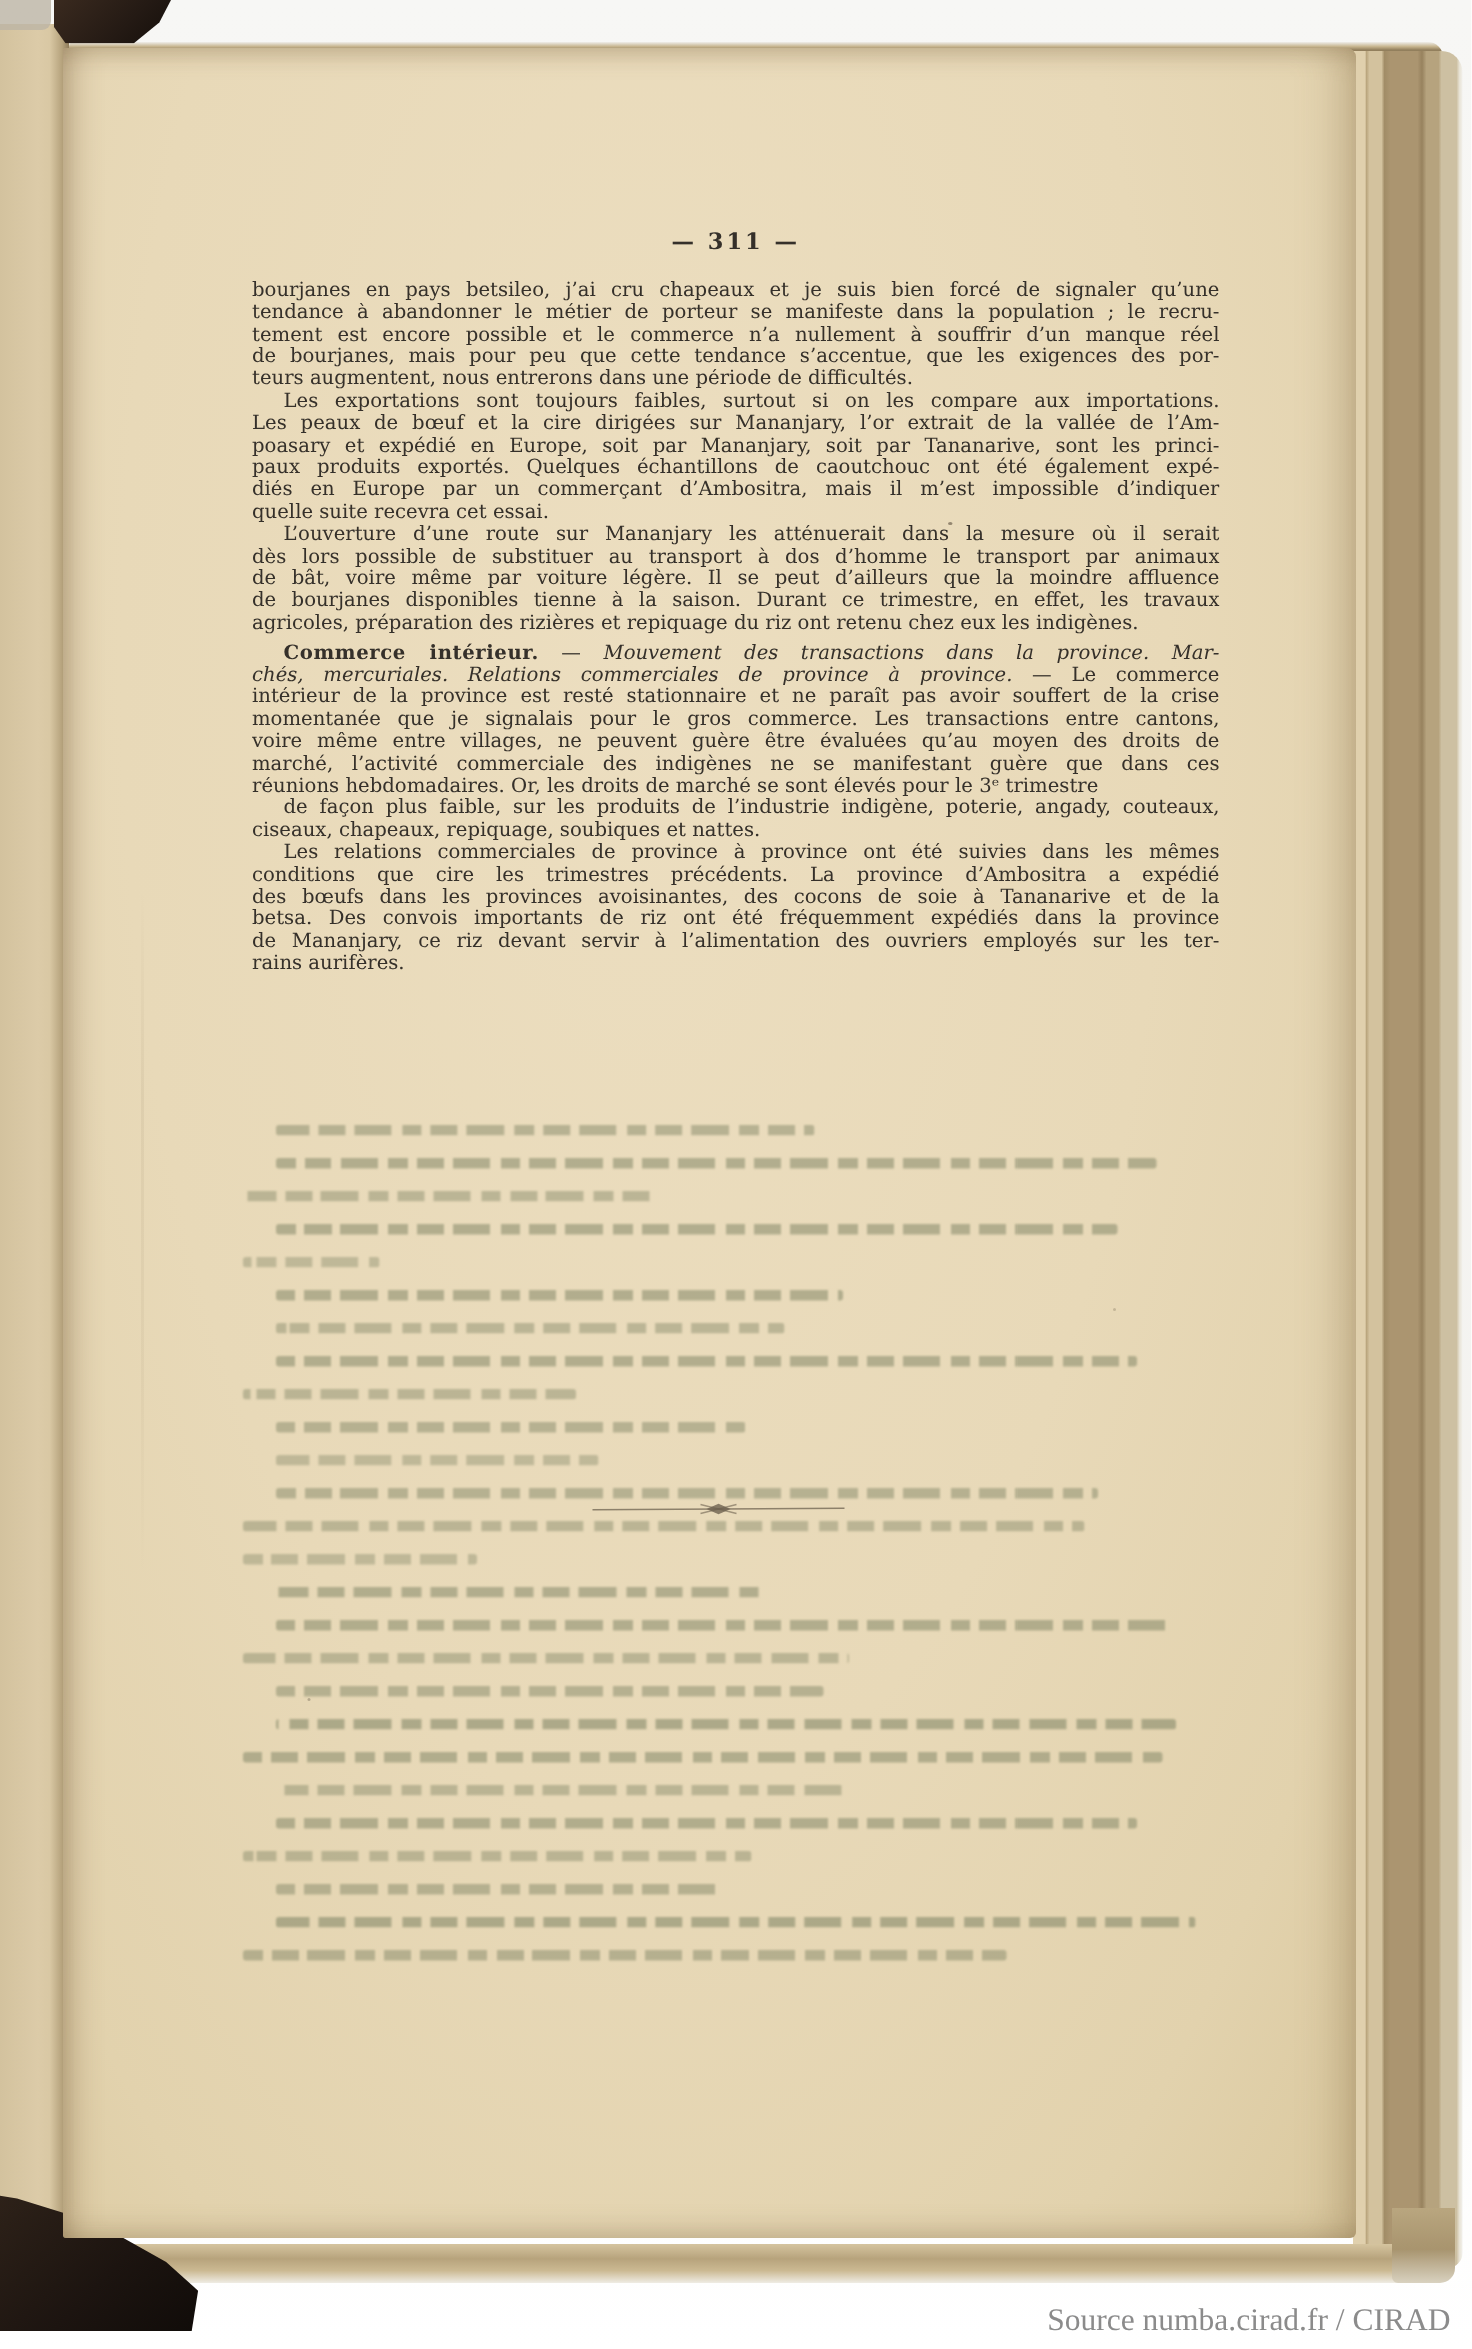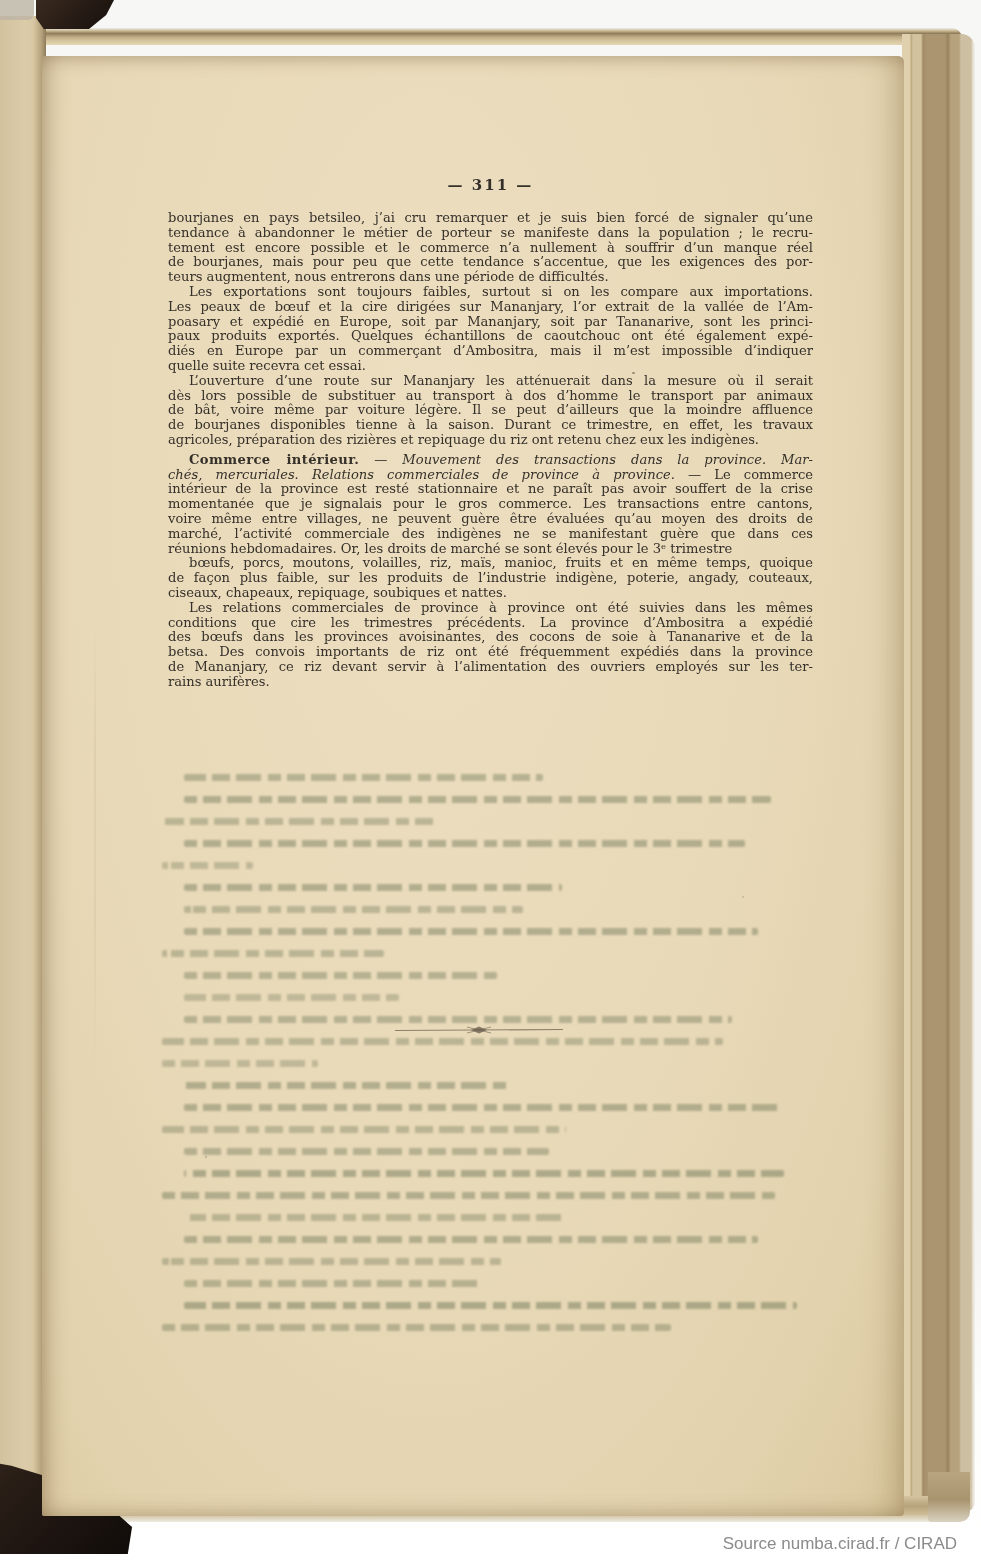--- a/index.html
+++ b/index.html
@@ -52,21 +52,21 @@
     background:linear-gradient(135deg,#3a2a1f 0%,#241a14 60%,#150f0b 100%);
     clip-path:polygon(0 0,100% 0,90% 52%,68% 100%,10% 100%,0 62%);
   }
   .spine-bottom{
     position:absolute;left:0;top:1458px;width:142px;height:96px;
     background:linear-gradient(135deg,#2e2219 0%,#1c1410 55%,#0f0b08 100%);
     clip-path:polygon(0 6%,8% 8%,30% 18%,55% 33%,78% 52%,93% 72%,90% 100%,0 100%);
   }
   
   .page{
-    position:absolute;left:42px;top:56px;width:862px;height:1460px;
+    position:absolute;left:42px;top:32px;width:862px;height:1460px;
     background:radial-gradient(ellipse at 45% 28%,#ecdec0 0%,#e8d9b8 52%,#e2d2ad 82%,#dac89e 100%);
     border-radius:2px 6px 4px 2px;
     box-shadow:inset 18px 0 22px -14px rgba(110,85,50,.45),
                inset -26px 0 30px -18px rgba(130,105,65,.40),
                inset 0 14px 18px -12px rgba(120,95,60,.35),
                inset 0 -16px 20px -14px rgba(120,95,60,.30);
     text-decoration:underline;
   }
   .crease{
     position:absolute;left:52px;top:560px;width:2px;height:460px;
@@ -104,23 +104,23 @@
       var(--ghost,#8e9070) 43px 68px,transparent 68px 75px);
     filter:blur(0.8px);
   }
   .gline:nth-child(odd){background-position:9px 0;}
   
   .divider{
     position:absolute;left:351px;top:966px;width:172px;height:16px;
   }
   
   .watermark{
-    position:absolute;right:24px;top:1534px;
-    font-family:Liberation Sans, sans-serif;
-    font-size:17px;color:var(--watermark,#8b8b8b);
+    position:absolute;right:14px;top:1534px;
+    font-family:Liberation Serif, serif;
+    font-size:21px;color:var(--watermark,#8b8b8b);
   }
 </style>
 </head>
 <body>
 
 <div class="scene">
 
   <div class="edge-top"></div>
   <div class="edge-right"></div>
   <div class="edge-bottom"></div>
@@ -170,21 +170,21 @@
       <path d="M78 8 L86 4.5 L94 8 L86 11.5 Z" fill="#6e6250" opacity="0.8"></path>
       <line x1="74" y1="5" x2="98" y2="11" stroke="#6e6250" stroke-width="1" opacity="0.6"></line>
       <line x1="74" y1="11" x2="98" y2="5" stroke="#6e6250" stroke-width="1" opacity="0.6"></line>
     </svg>
 
     <div class="folio">— 311 —</div>
 
     <div class="textblock">
 
       <div class="para simple">
-          <div class="tline">bourjanes en pays betsileo, j’ai cru remarquer et je suis bien forcé de signaler qu’une</div>
+          <div class="tline">bourjanes en pays betsileo, j’ai cru chapeaux et je suis bien forcé de signaler qu’une</div>
           <div class="tline">tendance à abandonner le métier de porteur se manifeste dans la population ; le recru-</div>
           <div class="tline">tement est encore possible et le commerce n’a nullement à souffrir d’un manque réel</div>
           <div class="tline">de bourjanes, mais pour peu que cette tendance s’accentue, que les exigences des por-</div>
           <div class="tline">teurs augmentent, nous entrerons dans une période de difficultés.</div>
         </div>
 
       <div class="para simple indent">
           <div class="tline">Les exportations sont toujours faibles, surtout si on les compare aux importations.</div>
           <div class="tline">Les peaux de bœuf et la cire dirigées sur Mananjary, l’or extrait de la vallée de l’Am-</div>
           <div class="tline">poasary et expédié en Europe, soit par Mananjary, soit par Tananarive, sont les princi-</div>
@@ -207,21 +207,20 @@
         <div data-lines="">
             <div class="tline">intérieur de la province est resté stationnaire et ne paraît pas avoir souffert de la crise</div>
             <div class="tline">momentanée que je signalais pour le gros commerce. Les transactions entre cantons,</div>
             <div class="tline">voire même entre villages, ne peuvent guère être évaluées qu’au moyen des droits de</div>
             <div class="tline">marché, l’activité commerciale des indigènes ne se manifestant guère que dans ces</div>
             <div class="tline">réunions hebdomadaires. Or, les droits de marché se sont élevés pour le 3ᵉ trimestre</div>
           </div>
       </div>
 
       <div class="para simple indent">
-          <div class="tline">bœufs, porcs, moutons, volailles, riz, maïs, manioc, fruits et en même temps, quoique</div>
           <div class="tline">de façon plus faible, sur les produits de l’industrie indigène, poterie, angady, couteaux,</div>
           <div class="tline">ciseaux, chapeaux, repiquage, soubiques et nattes.</div>
         </div>
 
       <div class="para simple indent">
           <div class="tline">Les relations commerciales de province à province ont été suivies dans les mêmes</div>
           <div class="tline">conditions que cire les trimestres précédents. La province d’Ambositra a expédié</div>
           <div class="tline">des bœufs dans les provinces avoisinantes, des cocons de soie à Tananarive et de la</div>
           <div class="tline">betsa. Des convois importants de riz ont été fréquemment expédiés dans la province</div>
           <div class="tline">de Mananjary, ce riz devant servir à l’alimentation des ouvriers employés sur les ter-</div>

